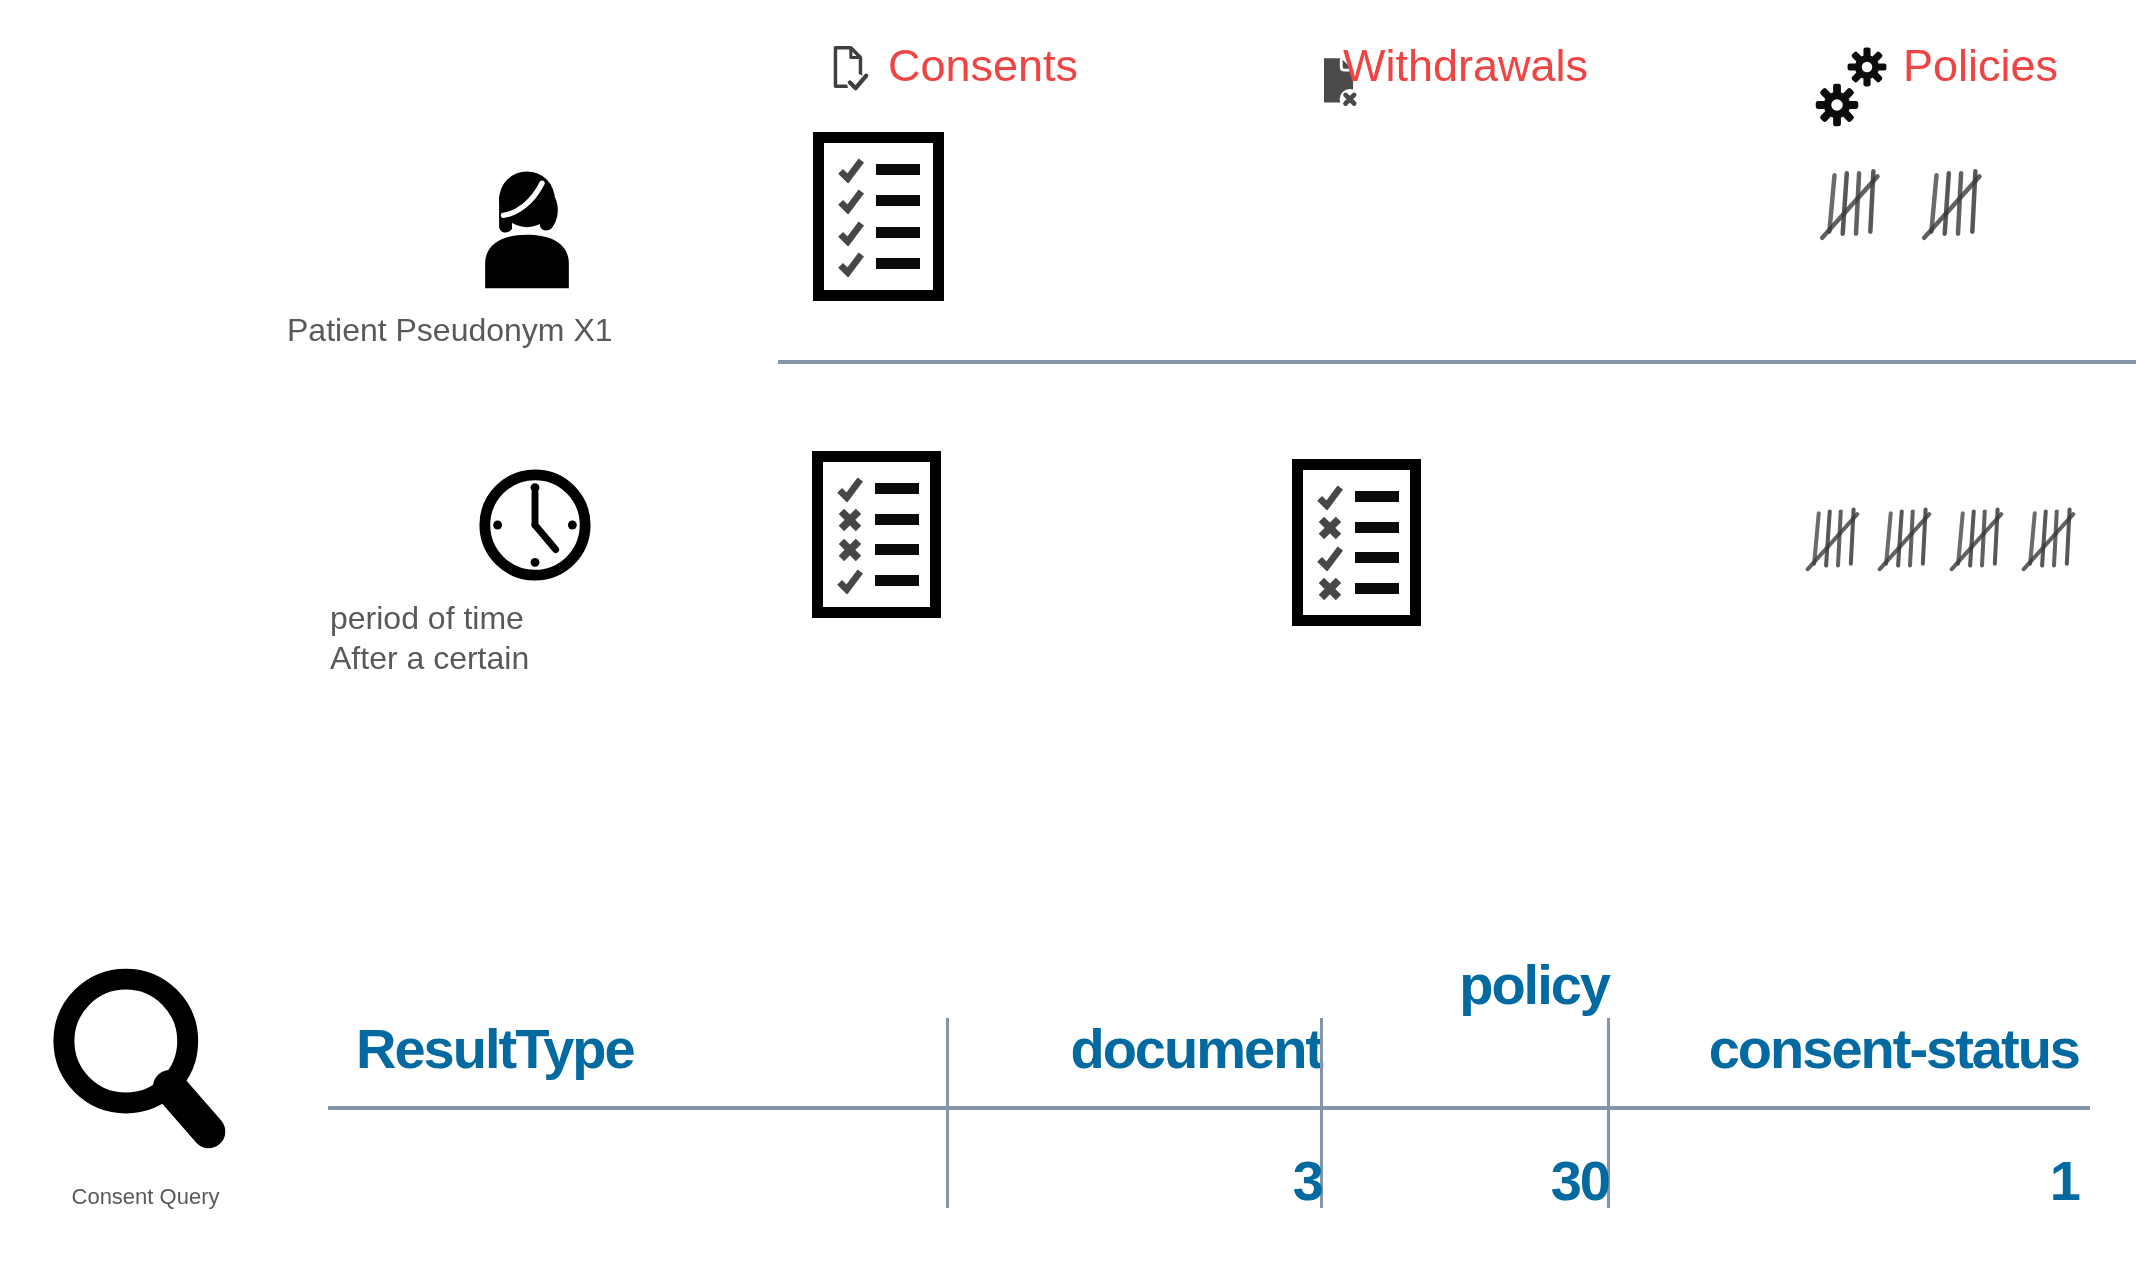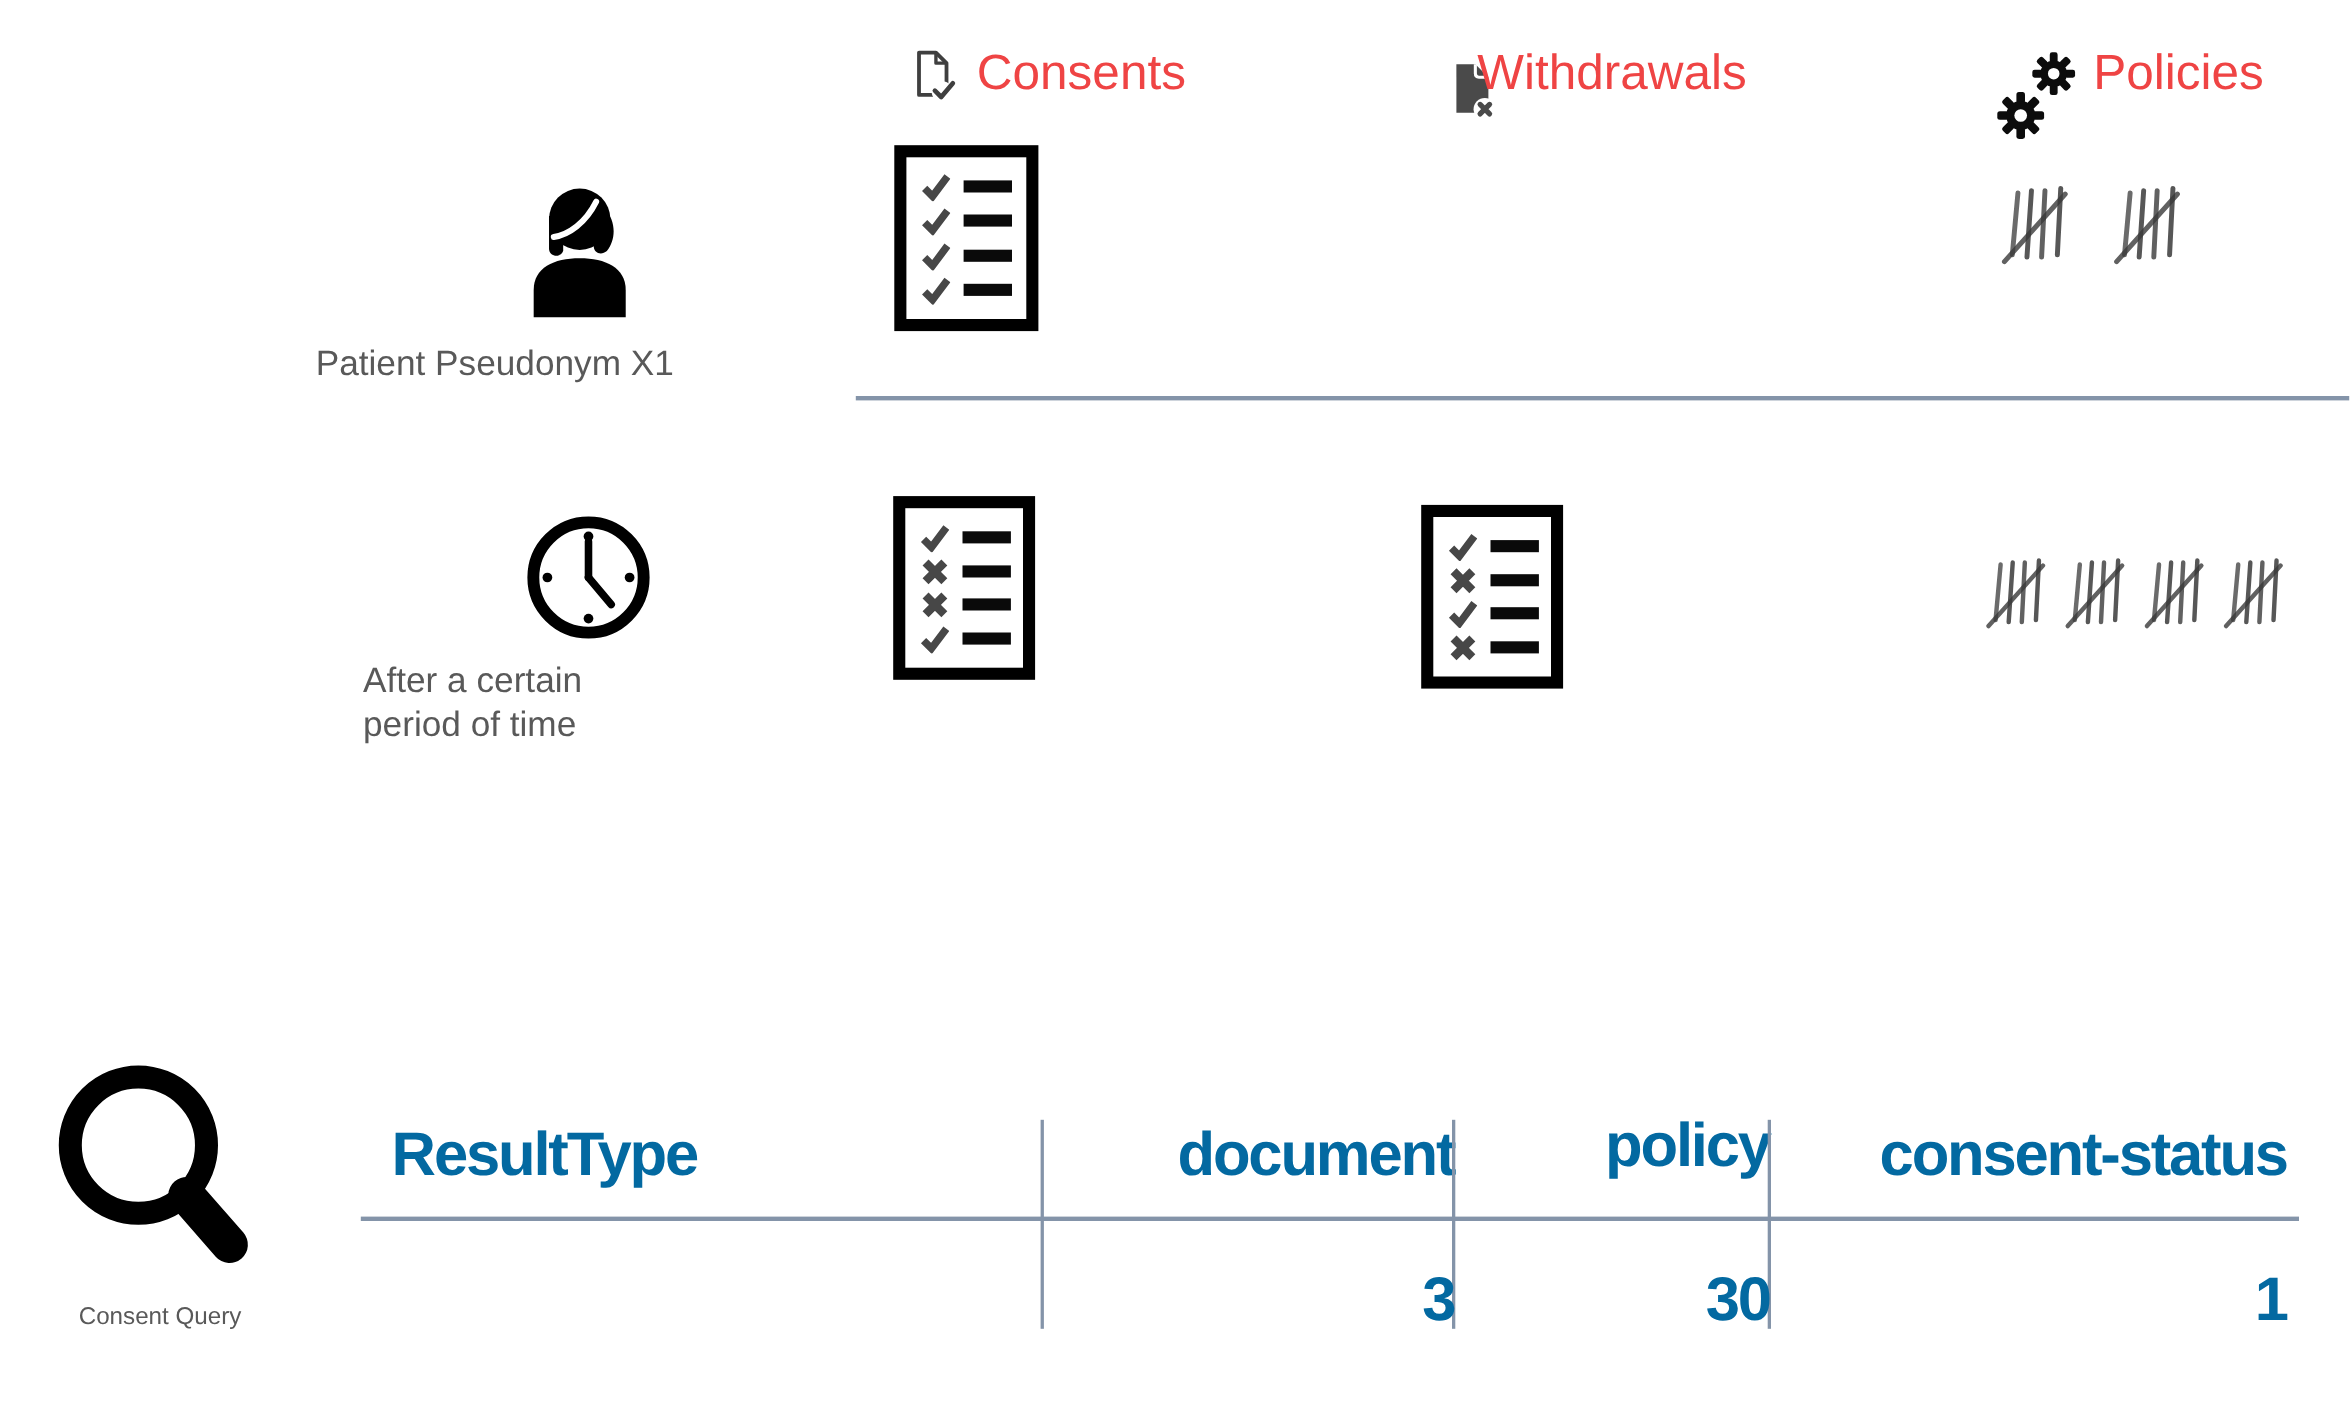--- a/index.html
+++ b/index.html
@@ -132,22 +132,22 @@
   <svg class="abs" style="left:476px;top:466px;width:118px;height:118px" viewBox="0 0 120 120">
     <circle cx="60" cy="60" r="51" fill="#ffffff" stroke="#000" stroke-width="11"></circle>
     <circle cx="60" cy="22" r="4.5" fill="#000"></circle>
     <circle cx="98" cy="60" r="4.5" fill="#000"></circle>
     <circle cx="60" cy="98" r="4.5" fill="#000"></circle>
     <circle cx="22" cy="60" r="4.5" fill="#000"></circle>
     <path d="M60 60 V27" stroke="#000" stroke-width="7" stroke-linecap="round"></path>
     <path d="M60 60 L81 85" stroke="#000" stroke-width="7" stroke-linecap="round"></path>
   </svg>
   <div class="abs glabel cap-label" style="left:330px;top:598px;width:410px;line-height:40px">
+    <div>period of time</div>
     <div>After a certain</div>
-    <div>period of time</div>
   </div>
 
   <div class="checklist" style="left:812px;top:451px;width:129px;height:167px">
       <div class="cl-row">
         <svg class="cl-mark" viewBox="0 0 30 30">
           <path d="M4 17l8 8L27 5" fill="none" stroke="#474747" stroke-width="7.5"></path>
         </svg>
         <span class="cl-bar"></span>
       </div>
       <div class="cl-row">
@@ -237,21 +237,21 @@
     </div>
 
   <svg class="abs" style="left:42px;top:956px;width:200px;height:212px" viewBox="0 0 210 220">
     <circle cx="88" cy="88" r="65" fill="none" stroke="#000" stroke-width="22"></circle>
     <path d="M134 136 L175 183" stroke="#000" stroke-width="35" stroke-linecap="round"></path>
   </svg>
   <div class="abs glabel" style="left:18px;top:1184px;width:255px;text-align:center;font-size:22px">Consent Query</div>
 
   <div class="abs tbl-txt" style="left:356px;top:1016px">ResultType</div>
   <div class="abs tbl-txt tbl-center" style="left:948px;top:1016px;width:374px">document</div>
-  <div class="abs tbl-txt tbl-center" style="left:1322px;top:1008px;width:287px">policy</div>
+  <div class="abs tbl-txt tbl-center" style="left:1322px;top:952px;width:287px">policy</div>
   <div class="abs tbl-txt tbl-center" style="left:1609px;top:1016px;width:470px">consent-status</div>
 
   <div class="abs line" style="left:328px;top:1106px;width:1762px;height:4px"></div>
   <div class="abs line" style="left:946px;top:1018px;width:3px;height:190px"></div>
   <div class="abs line" style="left:1320px;top:1018px;width:3px;height:190px"></div>
   <div class="abs line" style="left:1607px;top:1018px;width:3px;height:190px"></div>
 
   <div class="abs tbl-txt tbl-center" style="left:948px;top:1148px;width:374px">3</div>
   <div class="abs tbl-txt tbl-center" style="left:1322px;top:1148px;width:287px">30</div>
   <div class="abs tbl-txt tbl-center" style="left:1609px;top:1148px;width:470px">1</div>

